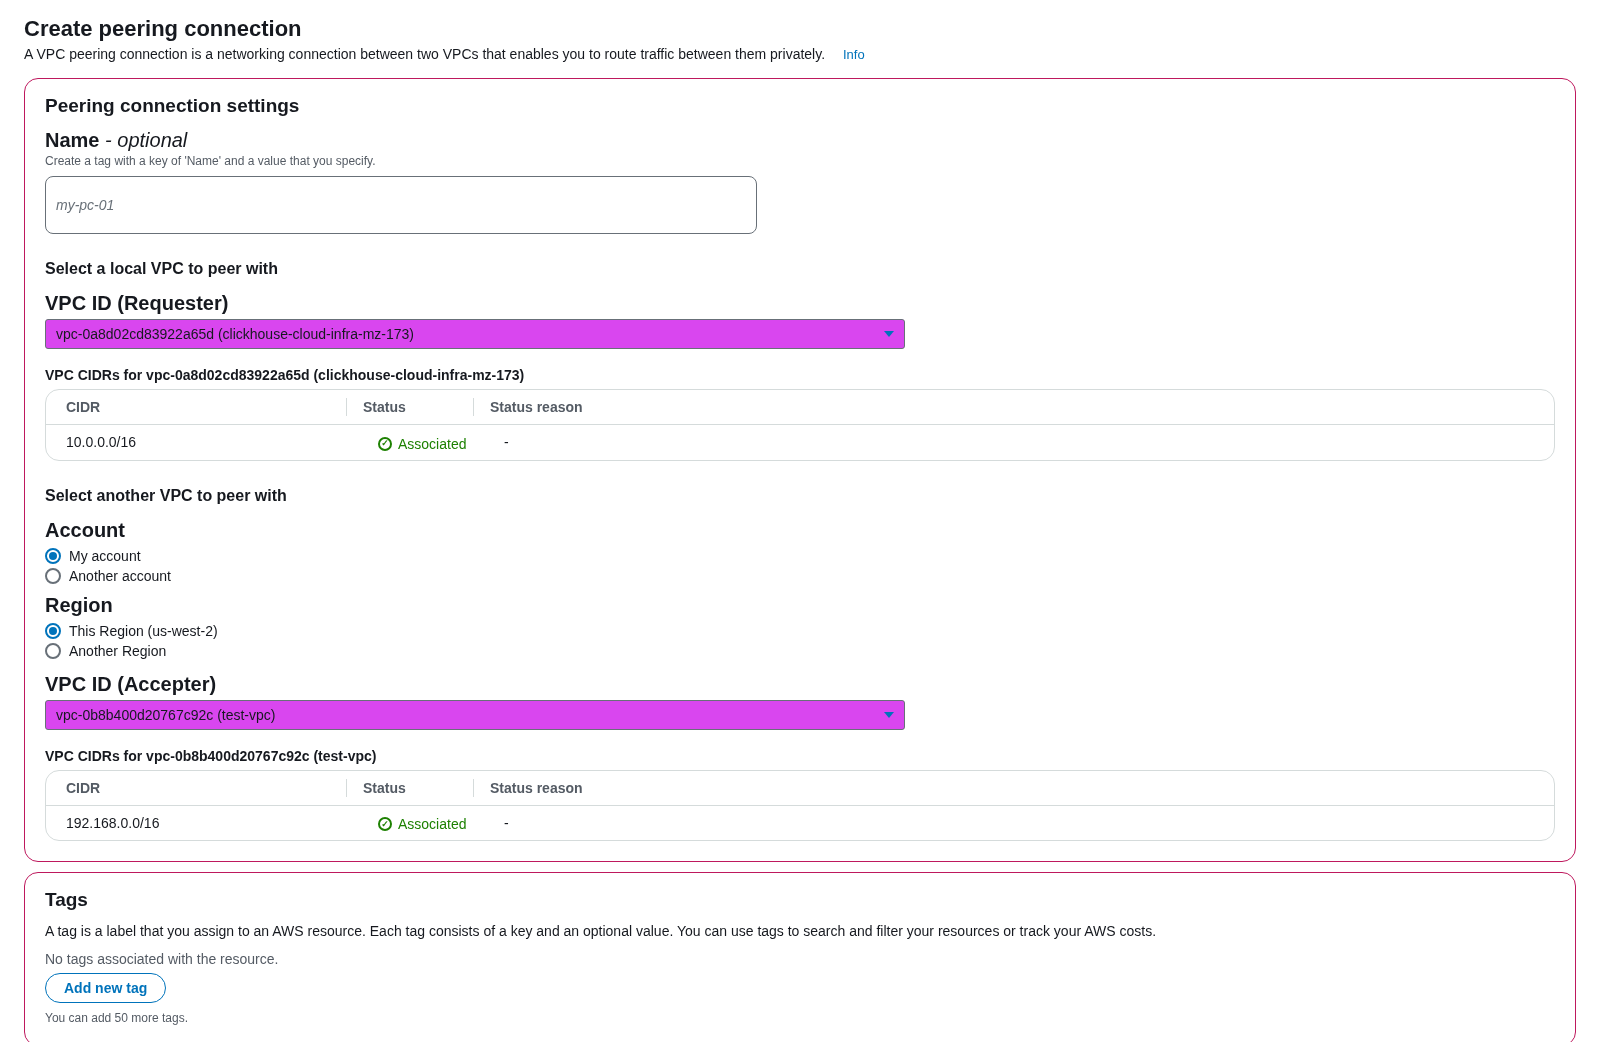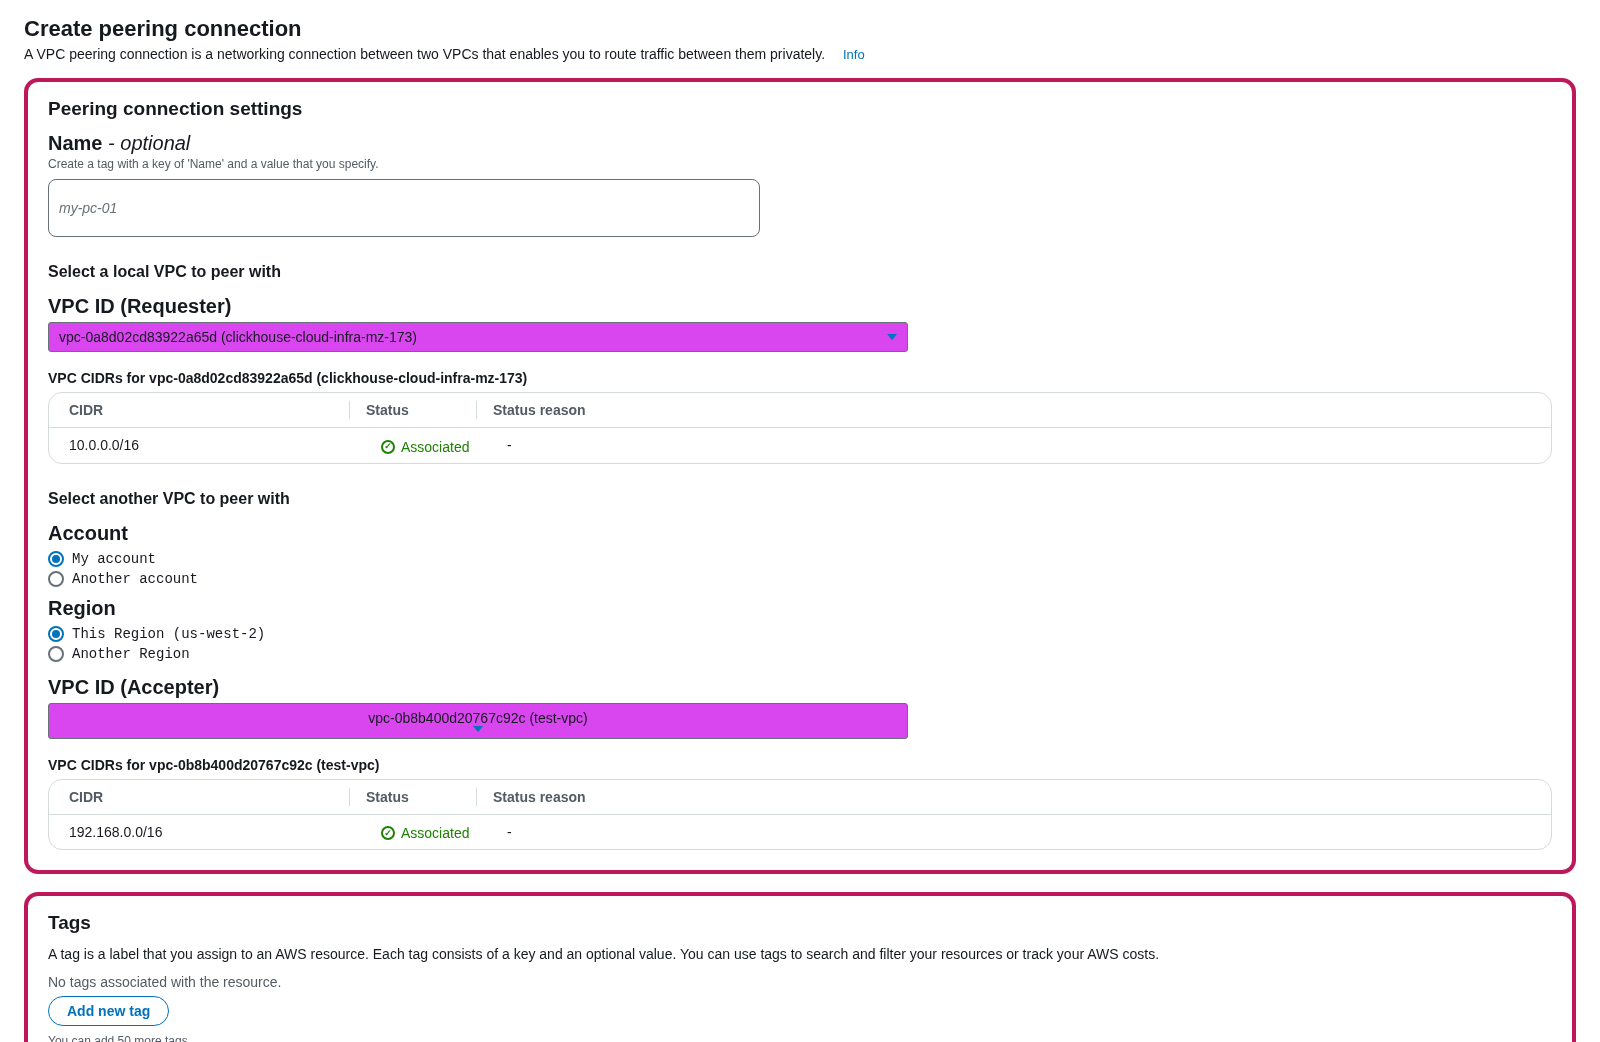--- a/index.html
+++ b/index.html
@@ -23,24 +23,24 @@
     margin: 4px 0 16px 0;
   }
   .info-link {
     color: #0073bb;
     text-decoration: none;
     font-size: 13px;
     margin-left: 14px;
     cursor: pointer;
   }
   .panel {
-    border: 4px solid #be185d;
+    border: 1px solid #be185d;
     border-radius: 14px;
     padding: 16px 20px 20px 20px;
-    margin-bottom: 18px;
+    margin-bottom: 10px;
   }
   .panel-title {
     font-size: 19px;
     font-weight: 700;
     margin: 0 0 12px 0;
   }
   .section-title {
     font-size: 16px;
     font-weight: 700;
     margin: 26px 0 14px 0;
@@ -121,21 +121,21 @@
   }
   .check-circle {
     width: 14px; height: 14px; border: 2px solid #1d8102; border-radius: 50%;
     display: inline-flex; align-items: center; justify-content: center;
     font-size: 10px; line-height: 1;
   }
   .check-circle::after { content: "✓"; color: #1d8102; font-size: 9px; font-weight: 700; }
   .radio-group { margin: 6px 0 4px 0; }
   .radio-item {
     display: flex; align-items: center; gap: 8px;
-    margin: 4px 0; cursor: pointer; font-family: Liberation Mono, monospace;
+    margin: 4px 0; cursor: pointer;
   }
   .radio-outer {
     width: 16px; height: 16px; border: 2px solid #687078; border-radius: 50%;
     display: inline-flex; align-items: center; justify-content: center;
   }
   .radio-item.selected .radio-outer { border-color: #0073bb; }
   .radio-inner { width: 8px; height: 8px; border-radius: 50%; background: transparent; }
   .radio-item.selected .radio-inner { background: #0073bb; }
   .panel-desc { font-size: 14px; margin: 2px 0 12px 0; }
   .muted { color: #545b64; font-size: 14px; margin: 6px 0; }
@@ -241,21 +241,21 @@
     </div>
     <div class="radio-item">
       <span class="radio-outer">
           <span class="radio-inner"></span>
         </span>
       <span>Another Region</span>
     </div>
   </div>
 
   <div class="field-label" style="margin-top:14px">VPC ID (Accepter)</div>
-  <div class="select-box" style="margin-top:4px;flex-direction:column;">
+  <div class="select-box" style="margin-top:4px;">
     <span>vpc-0b8b400d20767c92c (test-vpc)</span>
     <span class="tri-down"></span>
   </div>
 
   <div class="subhead">VPC CIDRs for vpc-0b8b400d20767c92c (test-vpc)</div>
   <div class="cidr-table">
     <div class="cidr-header">
       <div class="col-cidr">CIDR</div>
       <div class="col-sep"></div>
         <div class="hdr-gap"></div>

